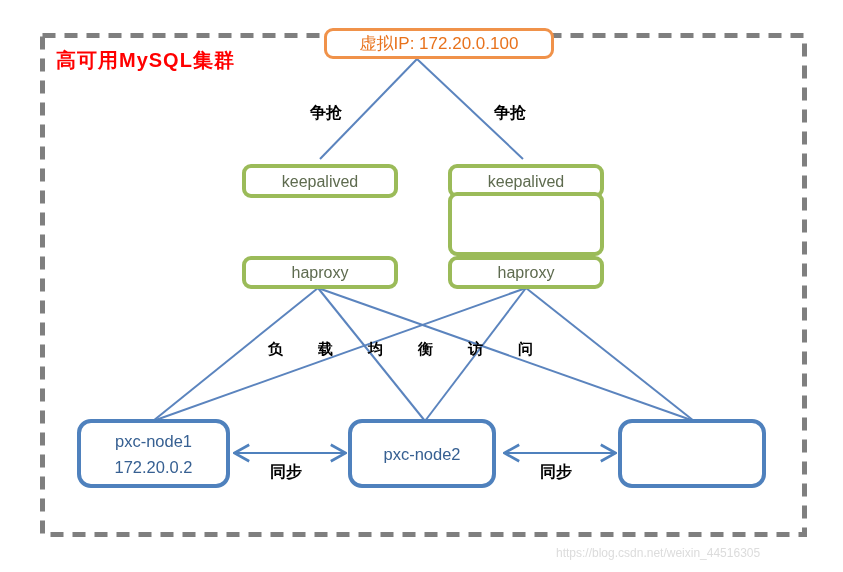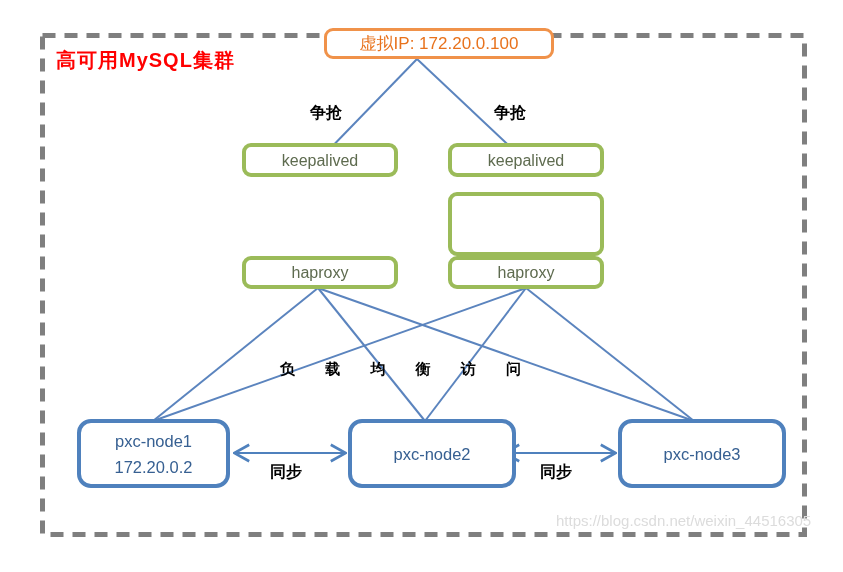--- a/index.html
+++ b/index.html
@@ -20,54 +20,54 @@
     left:300px;top:28px;width:230px;height:31px;
     border:3.5px solid #F0924A;border-radius:9px;
     color:#E8721C;font-size:17px;margin-left:24px;
   }
   .green-box{
     border:4px solid #9BBB59;border-radius:9px;
     color:#5E6B4F;font-size:16px;line-height:25px;
   }
   .col-left{left:242px;width:156px;}
   .col-right{left:448px;width:156px;}
-  .row-keepalived{top:143px;height:34px;}
+  .row-keepalived{top:164px;height:34px;}
   .row-host{top:192px;height:64px;}
   .row-haproxy{top:256px;height:33px;justify-content:flex-end;}
   .pxc-box{
-    top:419px;width:168px;height:69px;
+    top:419px;width:148px;height:69px;
     border:4px solid #4F81BD;border-radius:14px;
     color:#376092;font-size:16.5px;line-height:26px;
   }
   .pxc-1{left:77px;width:153px;}
   .pxc-2{left:348px;}
   .pxc-3{left:618px;}
   .label{
     position:absolute;z-index:3;color:#000;
-    font-family:Liberation Sans, sans-serif;
+    font-family:Liberation Mono, monospace;
     font-weight:bold;white-space:nowrap;
   }
   .title{
     left:56px;top:47px;
     font-family:"Liberation Sans","DejaVu Sans",sans-serif;
     color:#FF0000;font-size:20px;letter-spacing:1px;
   }
   .contend{font-size:16px;}
   .contend-left{left:310px;top:103px;}
   .contend-right{left:494px;top:103px;}
   .lb-label{
-    left:407px;top:360px;transform:translateX(-50%);
+    left:407px;top:340px;transform:translateX(-50%);
     font-size:15px;letter-spacing:13px;z-index:3;
   }
   .sync{font-size:16px;text-align:right;}
   .sync-1{left:270px;top:462px;}
   .sync-2{left:540px;top:462px;}
   .watermark{
-    position:absolute;left:556px;top:512px;z-index:4;
-    color:#DCDCDC;font-size:15px;font-weight:normal;
+    position:absolute;left:556px;top:546px;z-index:4;
+    color:#DCDCDC;font-size:12px;font-weight:normal;
     font-family:"Liberation Sans","DejaVu Sans",sans-serif;
   }
 </style>
 </head>
 <body>
 
 <div id="canvas">
 
   <svg id="wires" width="843" height="572" viewBox="0 0 843 572">
     <defs>
@@ -120,21 +120,20 @@
   <div class="label lb-label">负 载 均 衡 访 问</div>
 
   <div class="box pxc-box pxc-1">
     <span>pxc-node1</span>
     <span>172.20.0.2</span>
   </div>
   <div class="box pxc-box pxc-2">
     <span>pxc-node2</span>
   </div>
   <div class="box pxc-box pxc-3">
-    <span>pxc-node3</span>
   </div>
 
   <div class="label sync sync-1">同步</div>
   <div class="label sync sync-2">同步</div>
 
   <div class="watermark">https://blog.csdn.net/weixin_44516305</div>
 
 </div>
 
 </body></html>

